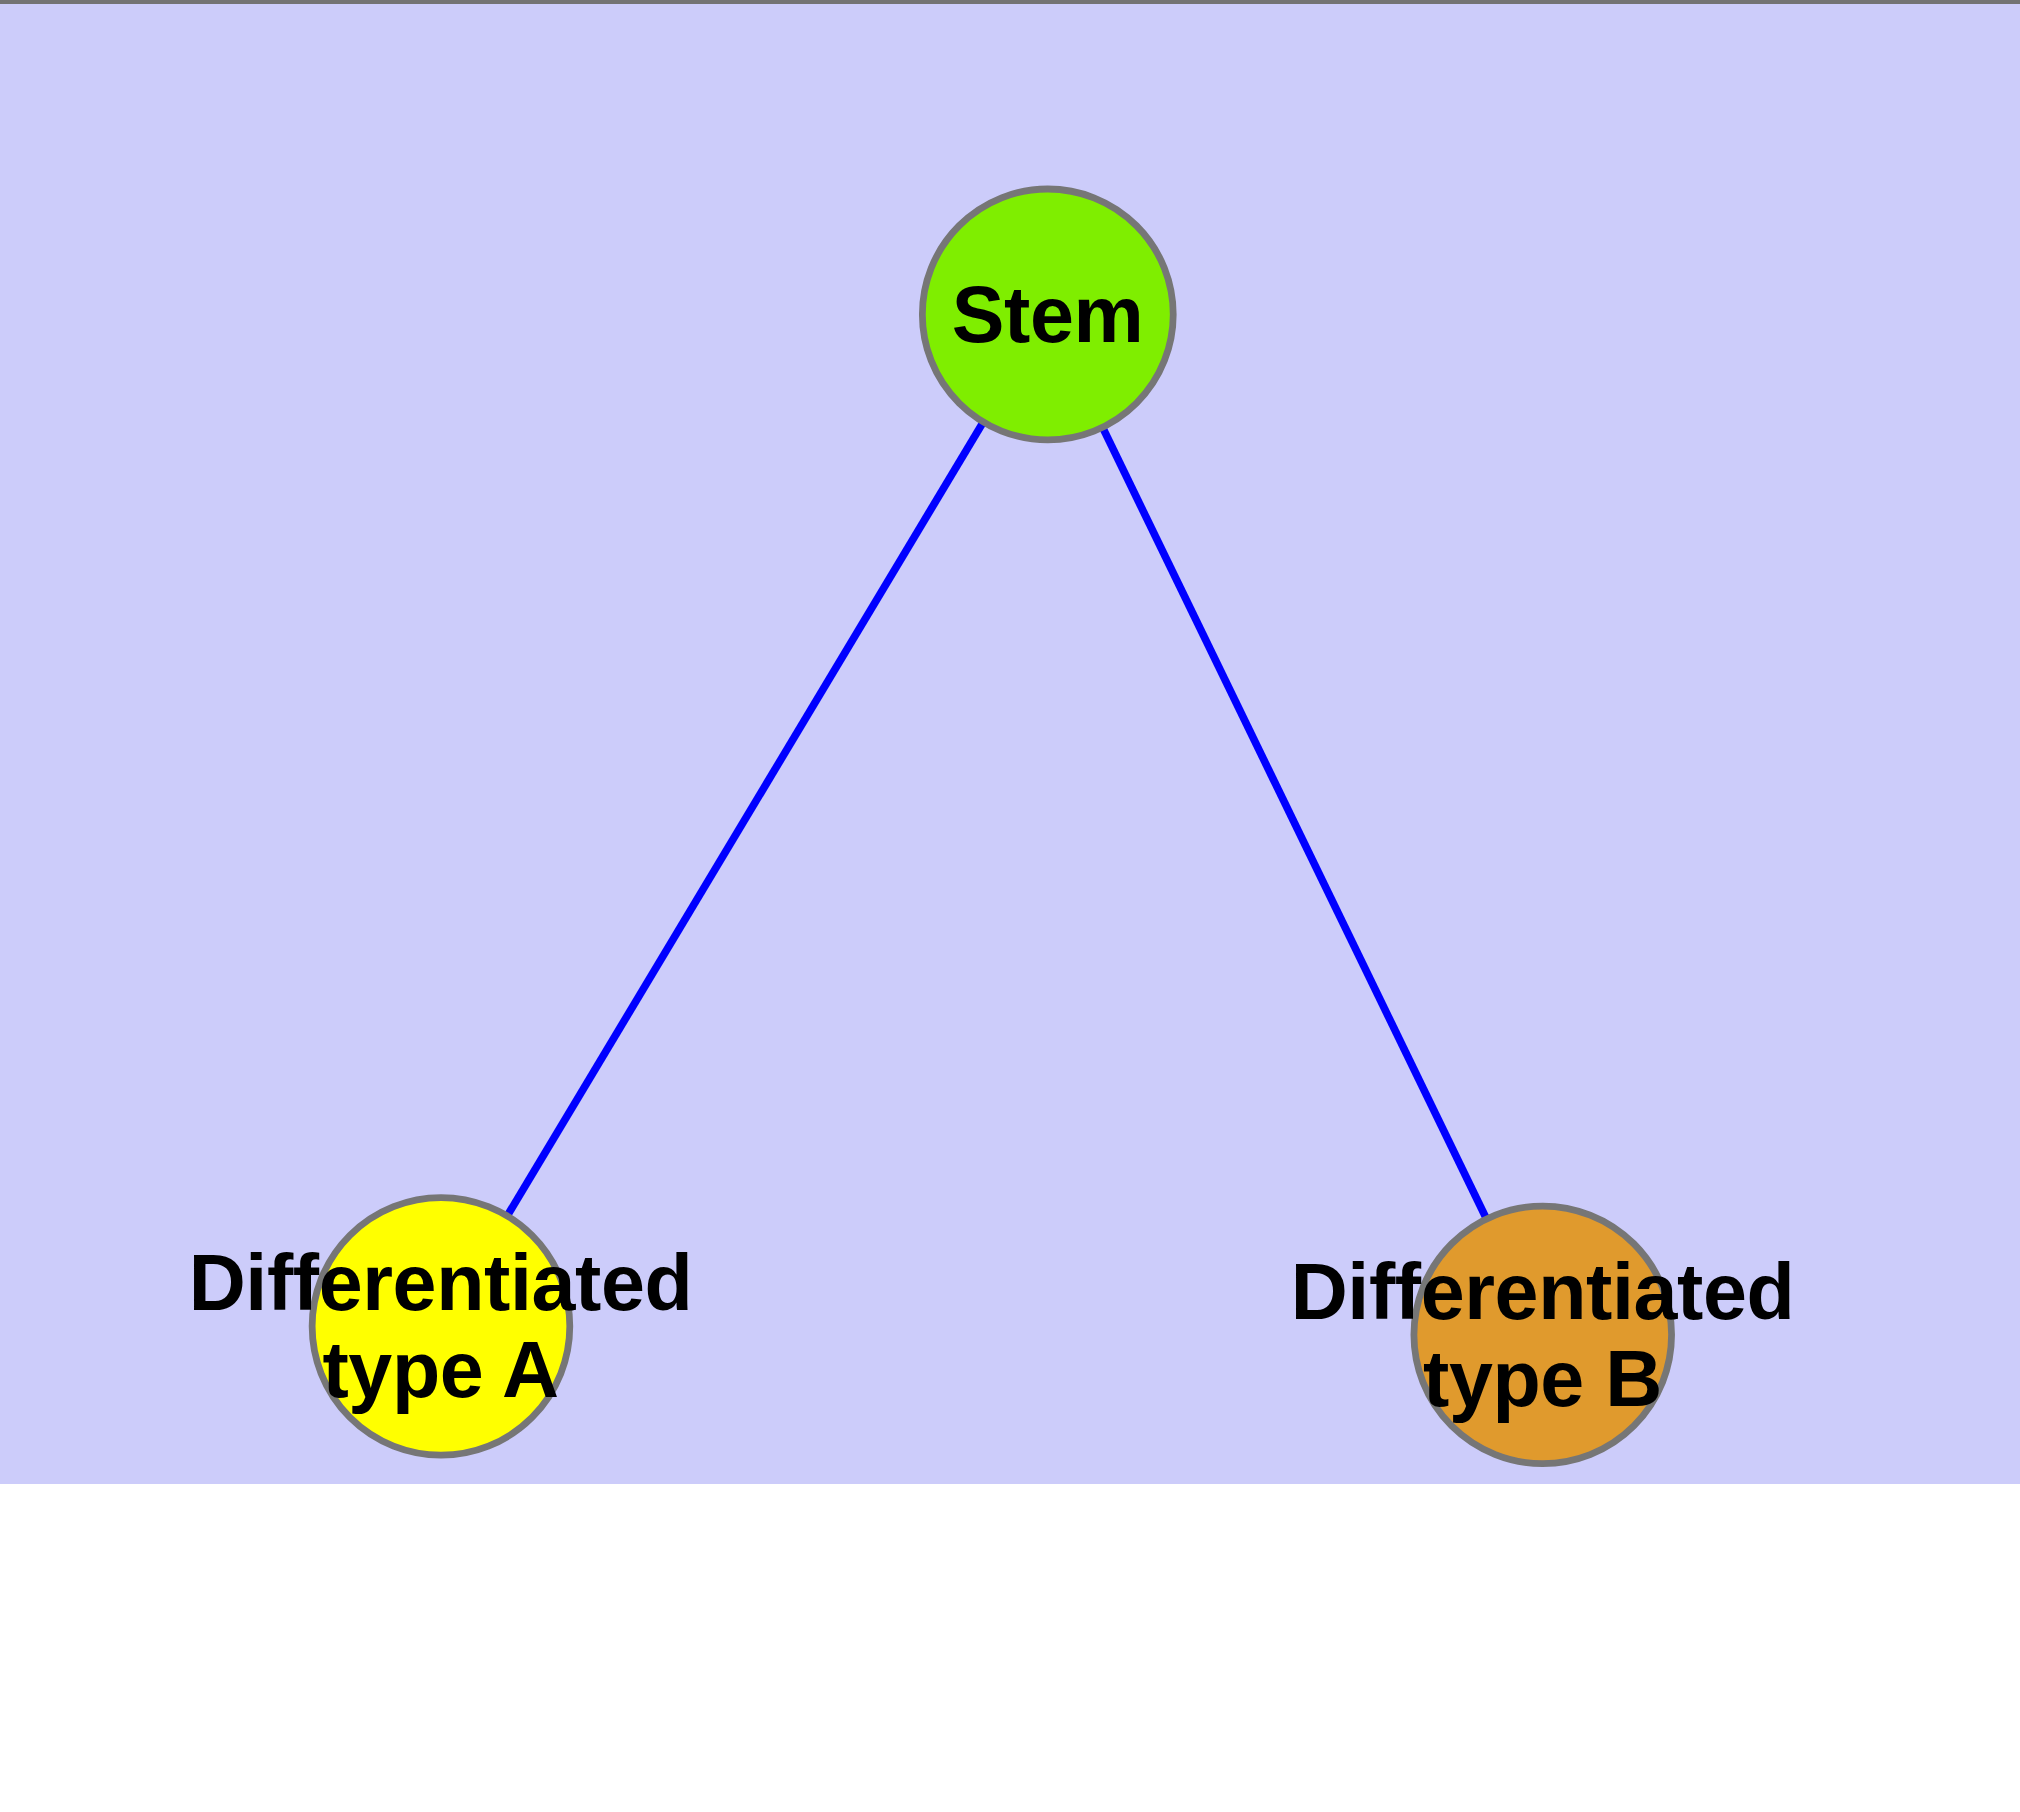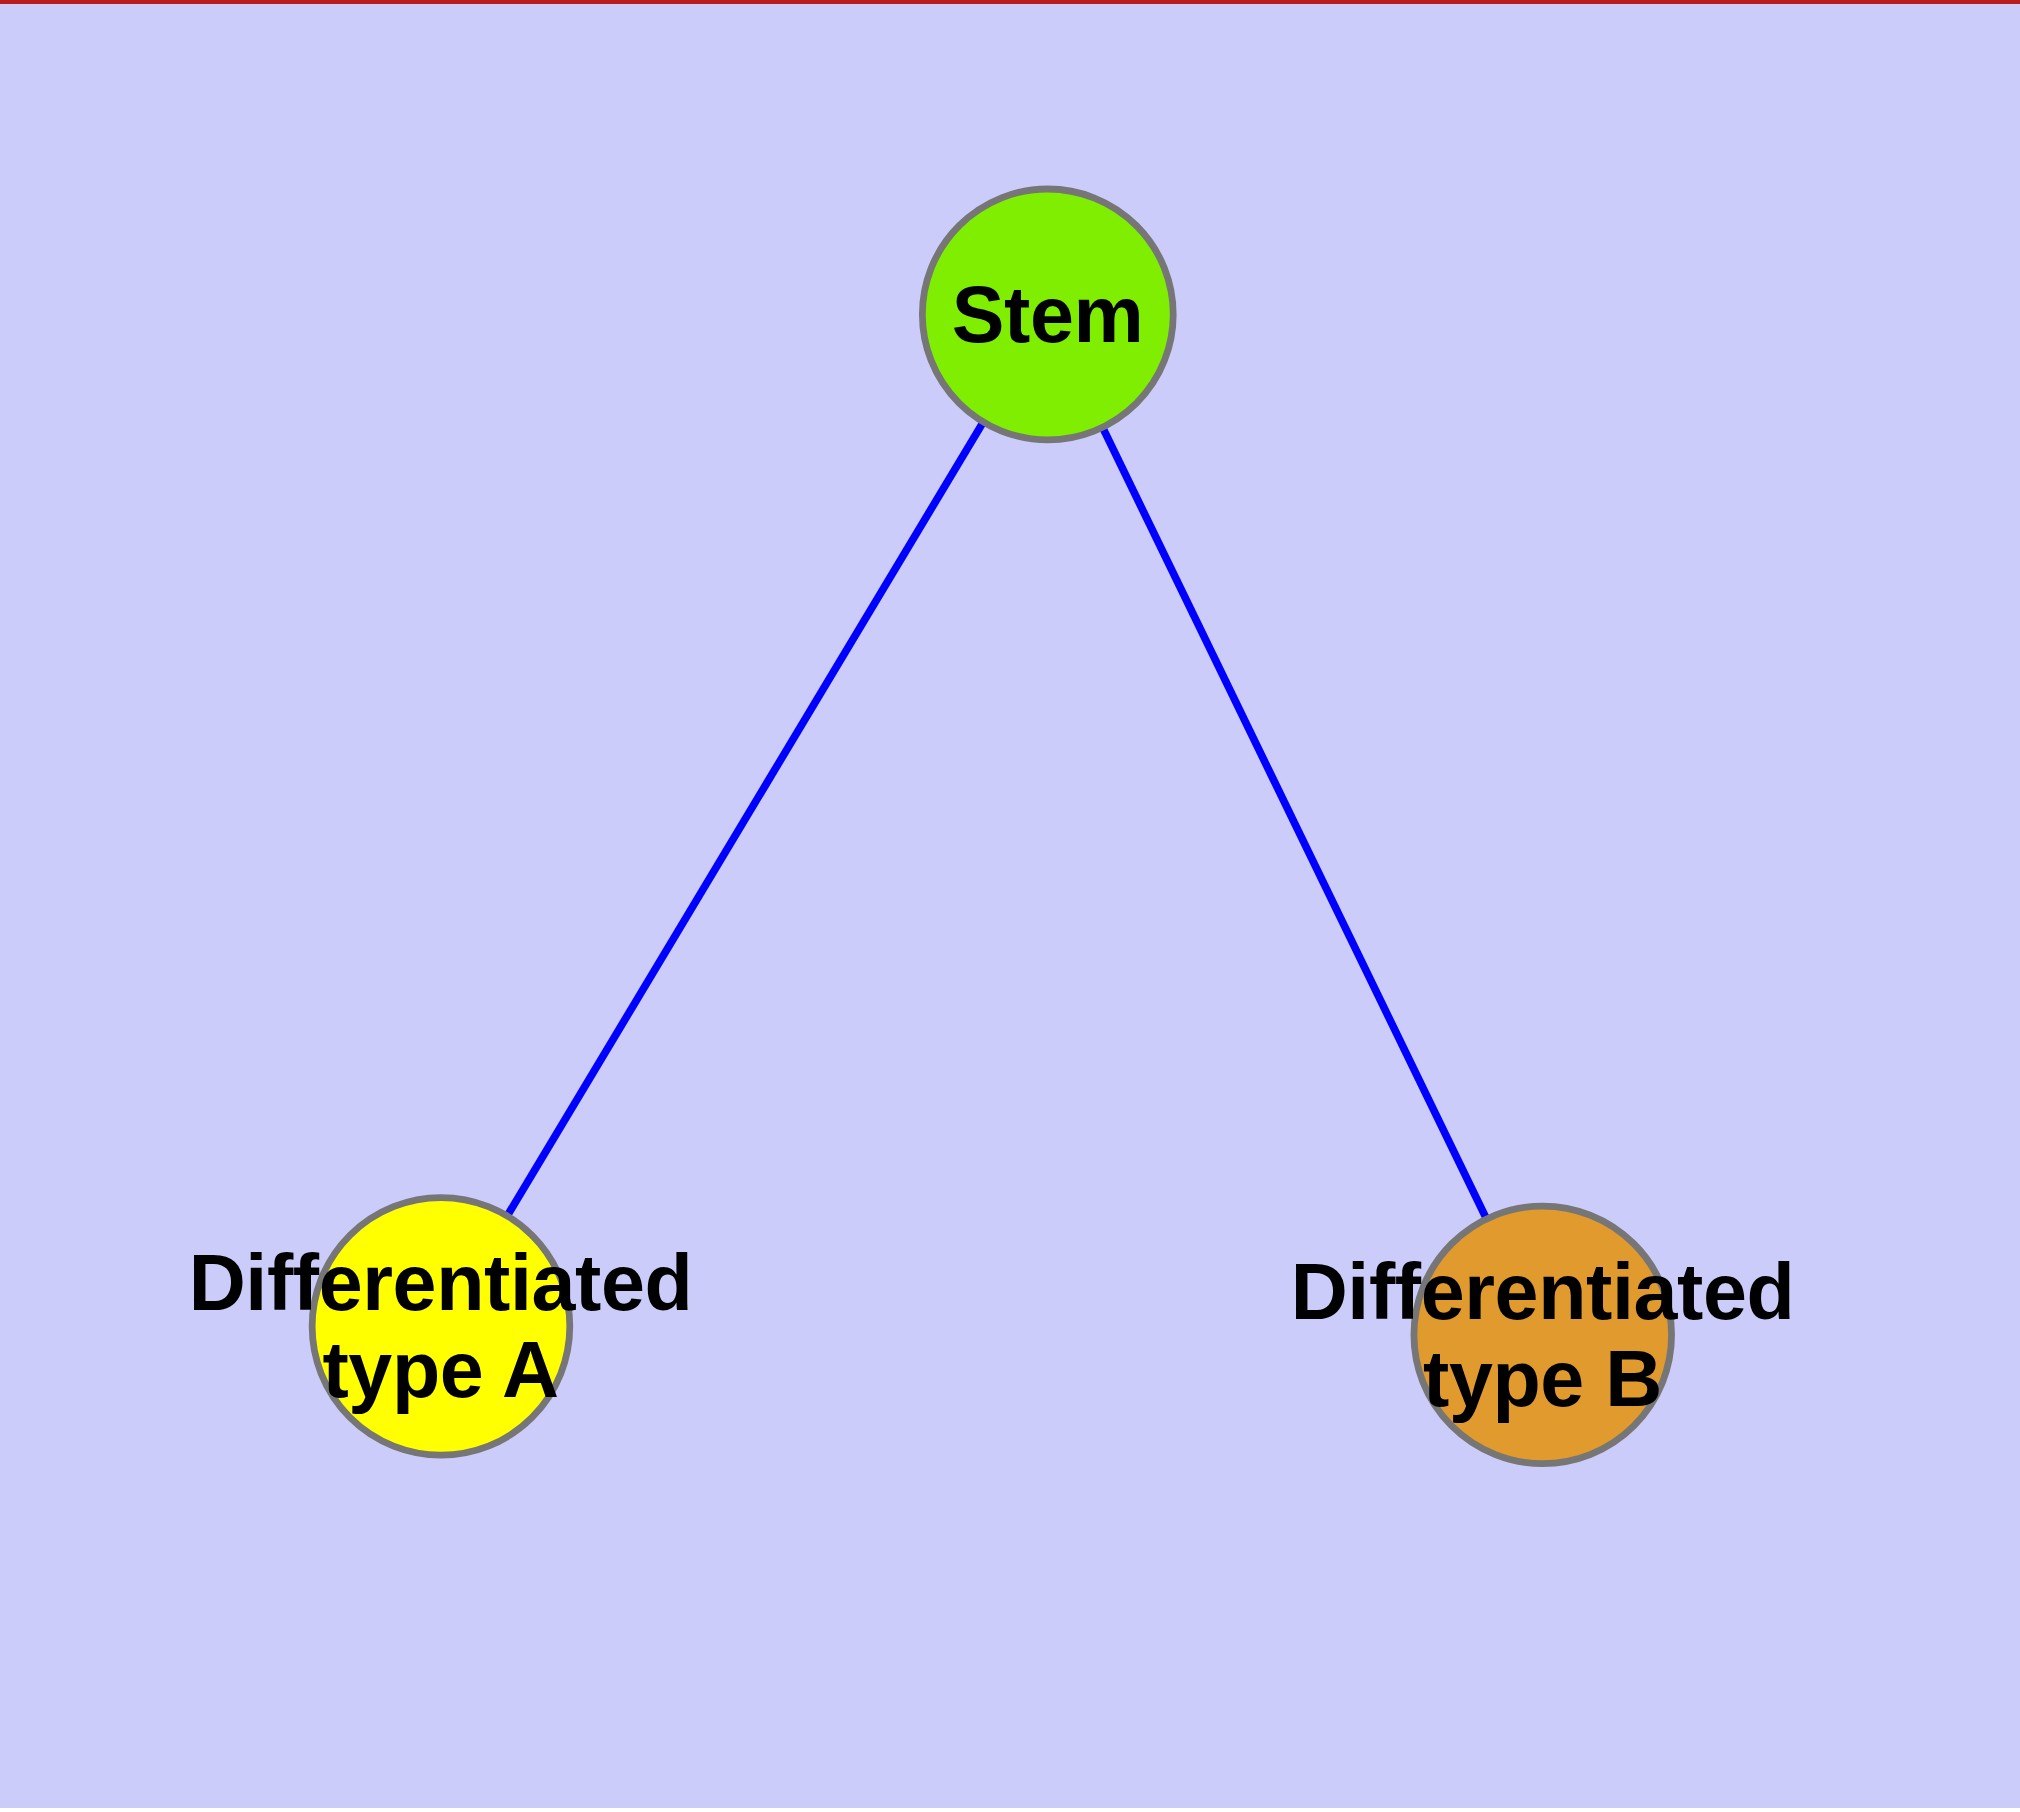--- a/index.html
+++ b/index.html
@@ -4,22 +4,22 @@
 <title>Cell differentiation graph</title>
 <style>
   html, body {
     margin: 0;
     padding: 0;
     background: #ffffff;
   }
   #stage {
     position: relative;
     width: 2021px;
-    height: 1808px;
-    background: #b91c1c;
+    height: 1484px;
+    background: #737373;
     overflow: hidden;
     font-family: "Liberation Sans", "DejaVu Sans", sans-serif;
   }
   #canvas-bg {
     position: absolute;
     left: 0;
     top: 4.2px;
     width: 2021px;
     height: 1808px;
     background: #ccccfa;

